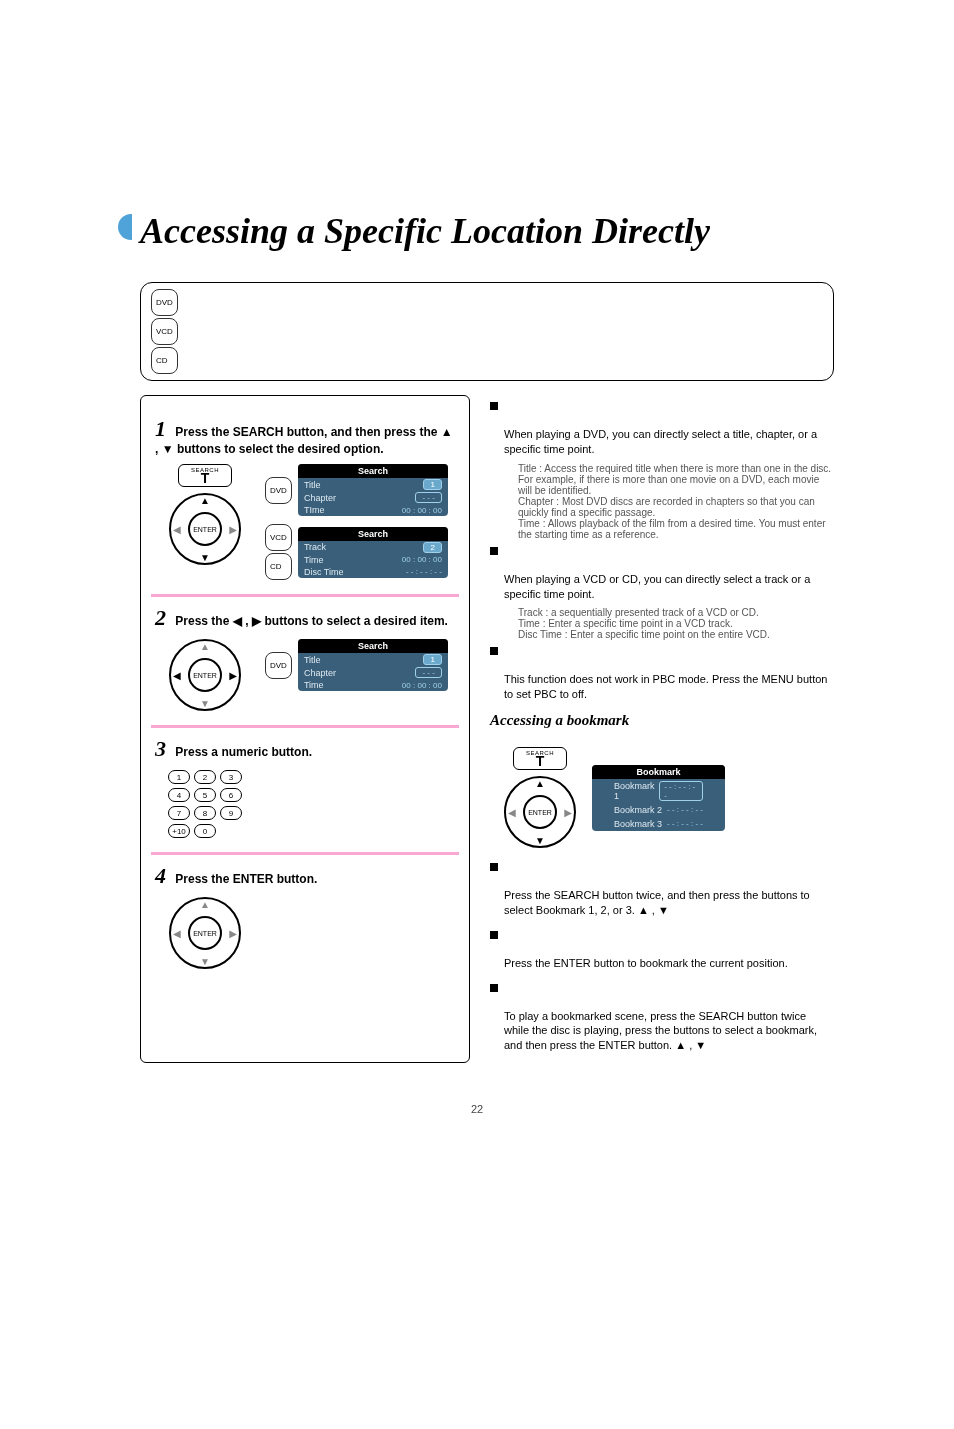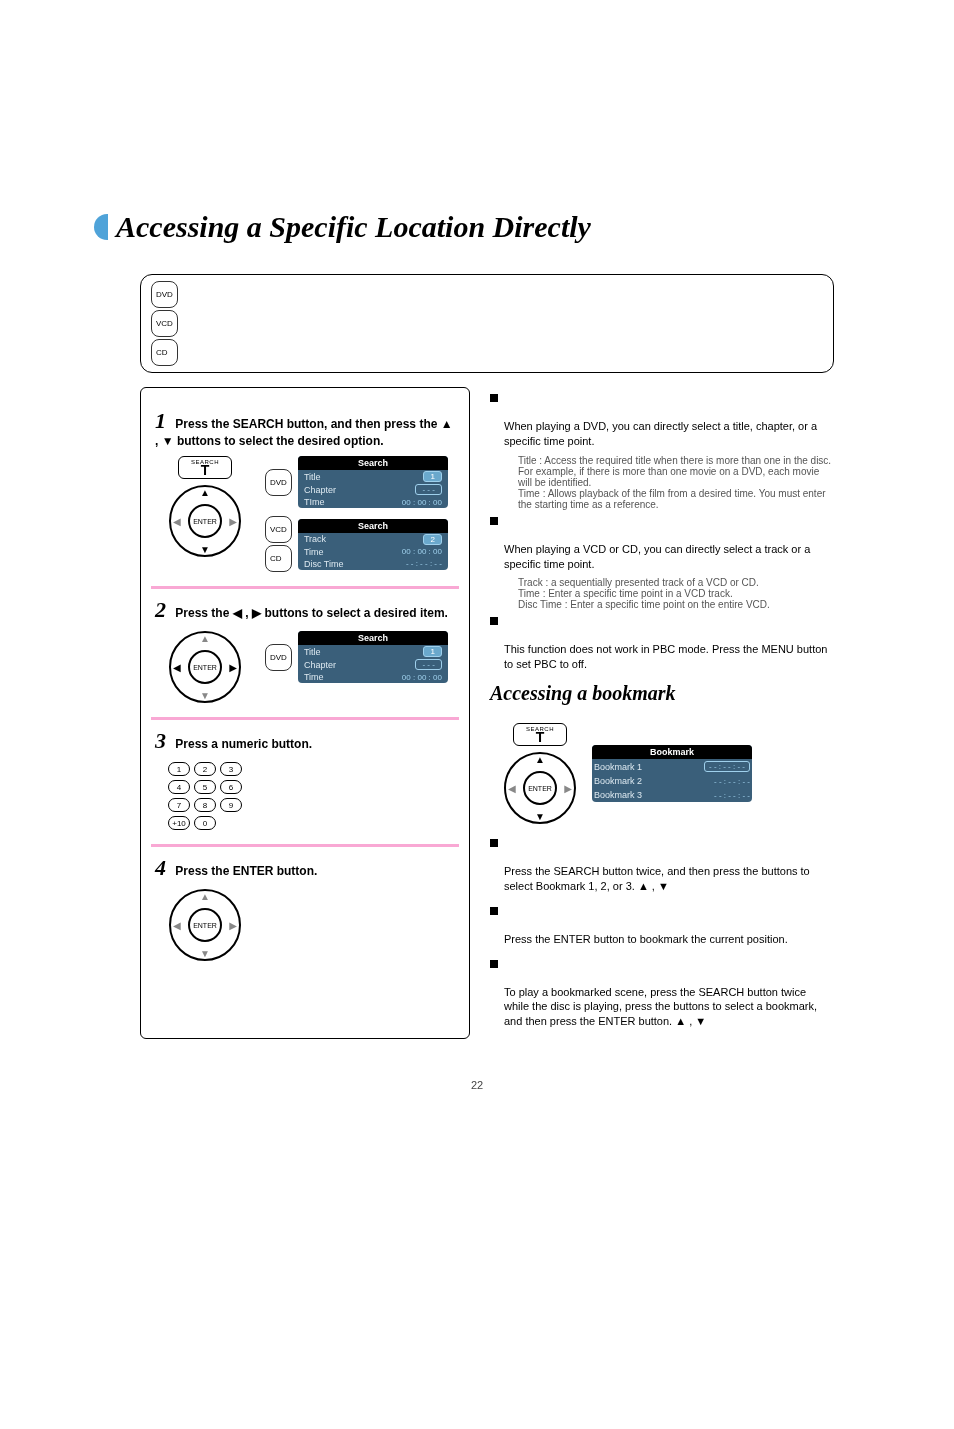--- a/index.html
+++ b/index.html
@@ -1,19 +1,19 @@
 <!DOCTYPE html>
 <html><head>
 <meta charset="utf-8">
 <style>
   * { box-sizing: border-box; margin: 0; padding: 0; }
   body { font-family: Arial, Helvetica, sans-serif; background: #fff; width: 954px; margin: 0 auto; color: #000; }
   .page { padding: 90px 40px 40px 40px; position: relative; }
 
-  h1.title { font-family: "Times New Roman", serif; font-style: italic; font-weight: bold; font-size: 30px; margin: 120px 0 20px 76px; color: #000; position: relative; }
+  h1.title { font-family: "Times New Roman", serif; font-style: italic; font-weight: bold; font-size: 36px; margin: 120px 0 20px 100px; color: #000; position: relative; }
   h1.title::before { content: ""; position: absolute; left: -22px; top: 4px; width: 14px; height: 26px; background: #4fa3d9; border-radius: 14px 0 0 14px; }
 
   .section-bar { margin: 30px 80px 0 100px; border: 1px solid #000; border-radius: 12px; padding: 6px 10px; display: flex; align-items: center; gap: 6px; }
   .disc-badge { font-size: 8px; border: 1px solid #333; border-radius: 8px; padding: 8px 4px; display: inline-block; background: #fff; }
 
   .content-row { display: flex; gap: 20px; margin: 14px 80px 0 100px; }
   .left-col { flex: 0 0 330px; border: 1px solid #000; border-radius: 6px; padding: 12px 10px; font-size: 11px; }
   .right-col { flex: 1; font-size: 11px; }
 
   .step { padding: 8px 4px 14px 4px; border-bottom: 3px solid #f9a8d4; }
@@ -41,31 +41,31 @@
   .dpad-arrow { position: absolute; font-size: 10px; color: #888; }
   .dpad-arrow.n { top: 2px; left: 50%; transform: translateX(-50%); }
   .dpad-arrow.s { bottom: 2px; left: 50%; transform: translateX(-50%); }
   .dpad-arrow.e { right: 4px; top: 50%; transform: translateY(-50%); }
   .dpad-arrow.w { left: 4px; top: 50%; transform: translateY(-50%); }
   .dpad-arrow.active { color: #000; }
 
   .numpad { display: grid; grid-template-columns: repeat(3, 22px); gap: 4px; }
   .numkey { width: 22px; height: 14px; border: 1px solid #000; border-radius: 8px; font-size: 8px; display: flex; align-items: center; justify-content: center; background: #fff; }
 
-  .right-heading { font-family: "Times New Roman", serif; font-style: italic; font-weight: bold; font-size: 20px; margin-bottom: 18px; }
+  .right-heading { font-family: "Times New Roman", serif; font-style: italic; font-weight: bold; font-size: 15px; margin-bottom: 18px; }
   .right-para { font-size: 11px; line-height: 1.35; margin-bottom: 6px; margin-top: 28px; }
   .bullet-row { display: flex; gap: 6px; margin: 4px 0; }
   .bullet-sq { width: 8px; height: 8px; background: #000; flex: 0 0 8px; margin-top: 3px; }
   .sub-line { font-size: 10px; color: #555; margin-left: 14px; }
 
   .right-figure { display: flex; gap: 16px; align-items: center; margin: 8px 0 12px 14px; }
 
-  .bookmark-osd { background: #3a5f7a; border-radius: 4px; width: 160px; font-size: 9px; color: #dce8f0; }
+  .bookmark-osd { background: #3a5f7a; border-radius: 4px; width: 133px; font-size: 9px; color: #dce8f0; }
   .bookmark-title { background: #000; color: #fff; text-align: center; font-weight: bold; padding: 2px 0; border-radius: 4px 4px 0 0; }
-  .bookmark-row { display: flex; justify-content: space-between; padding: 2px 2px; align-items: center; }
+  .bookmark-row { display: flex; justify-content: space-between; padding: 2px 22px; align-items: center; }
   .bookmark-val { color: #9fd0ec; font-size: 8px; }
   .bookmark-val.sel { border: 1px solid #9fd0ec; border-radius: 3px; padding: 0 4px; }
 
   .disc-stack { display: flex; flex-direction: column; gap: 2px; }
 
   .page-num { text-align: center; font-size: 11px; margin-top: 40px; color: #444; }
 </style>
 </head>
 <body>
 
@@ -237,20 +237,21 @@
 
     </div>
 
     <div class="right-col">
 
       <div class="bullet-row">
         <div class="bullet-sq"></div>
         <div>
           <div class="right-para">When playing a DVD, you can directly select a title, chapter, or a specific time point.</div>
           <div class="sub-line">Title : Access the required title when there is more than one in the disc. For example, if there is more than one movie on a DVD, each movie will be identified.</div>
+          <div class="sub-line">Chapter : Most DVD discs are recorded in chapters so that you can quickly find a specific passage.</div>
           <div class="sub-line">Time : Allows playback of the film from a desired time. You must enter the starting time as a reference.</div>
         </div>
       </div>
 
       <div class="bullet-row">
         <div class="bullet-sq"></div>
         <div>
           <div class="right-para">When playing a VCD or CD, you can directly select a track or a specific time point.</div>
           <div class="sub-line">Track : a sequentially presented track of a VCD or CD.</div>
           <div class="sub-line">Time : Enter a specific time point in a VCD track.</div>

